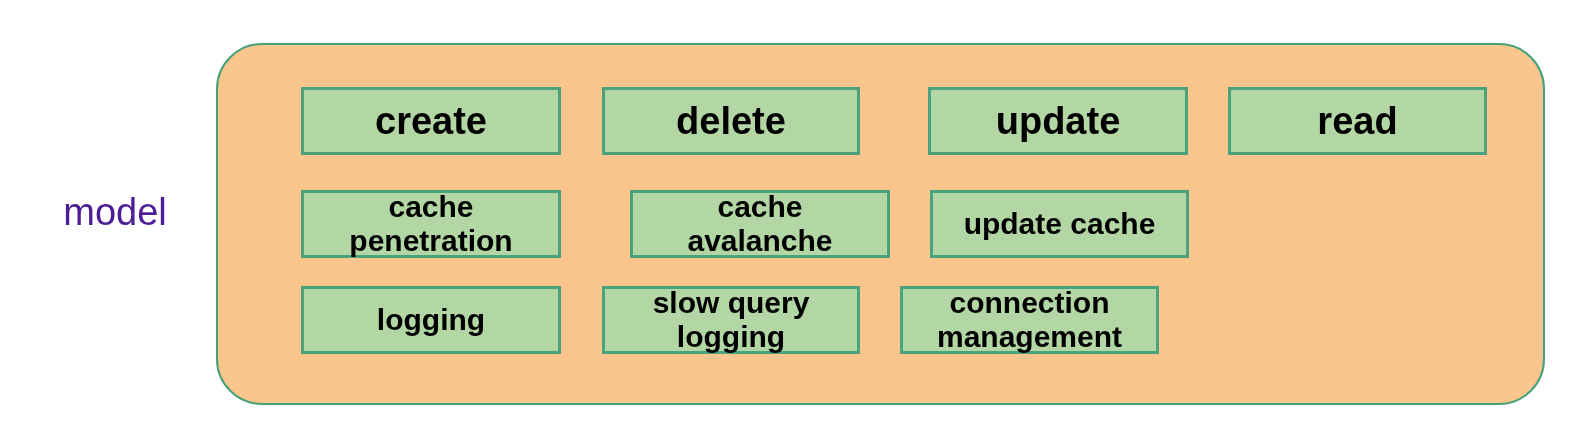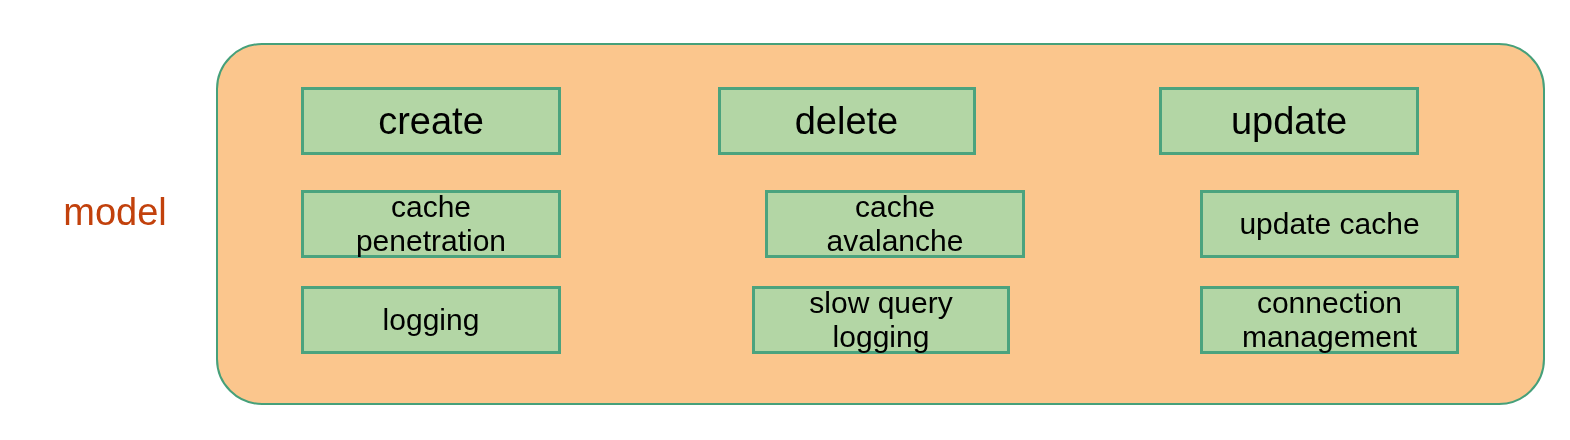--- a/index.html
+++ b/index.html
@@ -25,21 +25,21 @@
 
   
   .group-label {
     position: absolute;
     left: 20px;
     top: 190px;
     width: 190px;
     text-align: center;
     font-size: 38px;
     line-height: 44px;
-    color: #c2410c;
+    color: #4c1d95;
     white-space: nowrap;
   }
 
   
   .group-container {
     position: absolute;
     left: 216px;
     top: 43px;
     width: 1329px;
     height: 362px;
@@ -56,21 +56,22 @@
     top: 42px;    
     width: 1158px; 
     height: 273px; 
   }
 
   .node-row {
     position: absolute;
     left: 0;
     width: 100%;
     display: flex;
-    justify-content: space-between;
+    justify-content: flex-start;
+    font-weight: bold;
   }
   .node-row.row-0 { top: 0px;   height: 68px; }
   .node-row.row-1 { top: 103px; height: 68px; border-radius: 14px; }
   .node-row.row-2 { top: 199px; height: 68px; }
 
   .node-box {
     box-sizing: border-box;
     background: #b3d6a5;
     border: 3px solid #4ba37e;
     height: 68px;
@@ -116,20 +117,23 @@
       <div class="node-row row-0">
         <div class="node-box col-0">
           <span class="node-label">create</span>
         </div>
         <div class="node-box col-1">
           <span class="node-label">delete</span>
         </div>
         <div class="node-box col-2">
           <span class="node-label">update</span>
         </div>
+        <div class="node-box col-3">
+          <span class="node-label">read</span>
+        </div>
       </div>
 
       <div class="node-row row-1">
         <div class="node-box col-0">
           <span class="node-label">cache
 penetration</span>
         </div>
         <div class="node-box col-2">
           <span class="node-label">cache
 avalanche</span>

